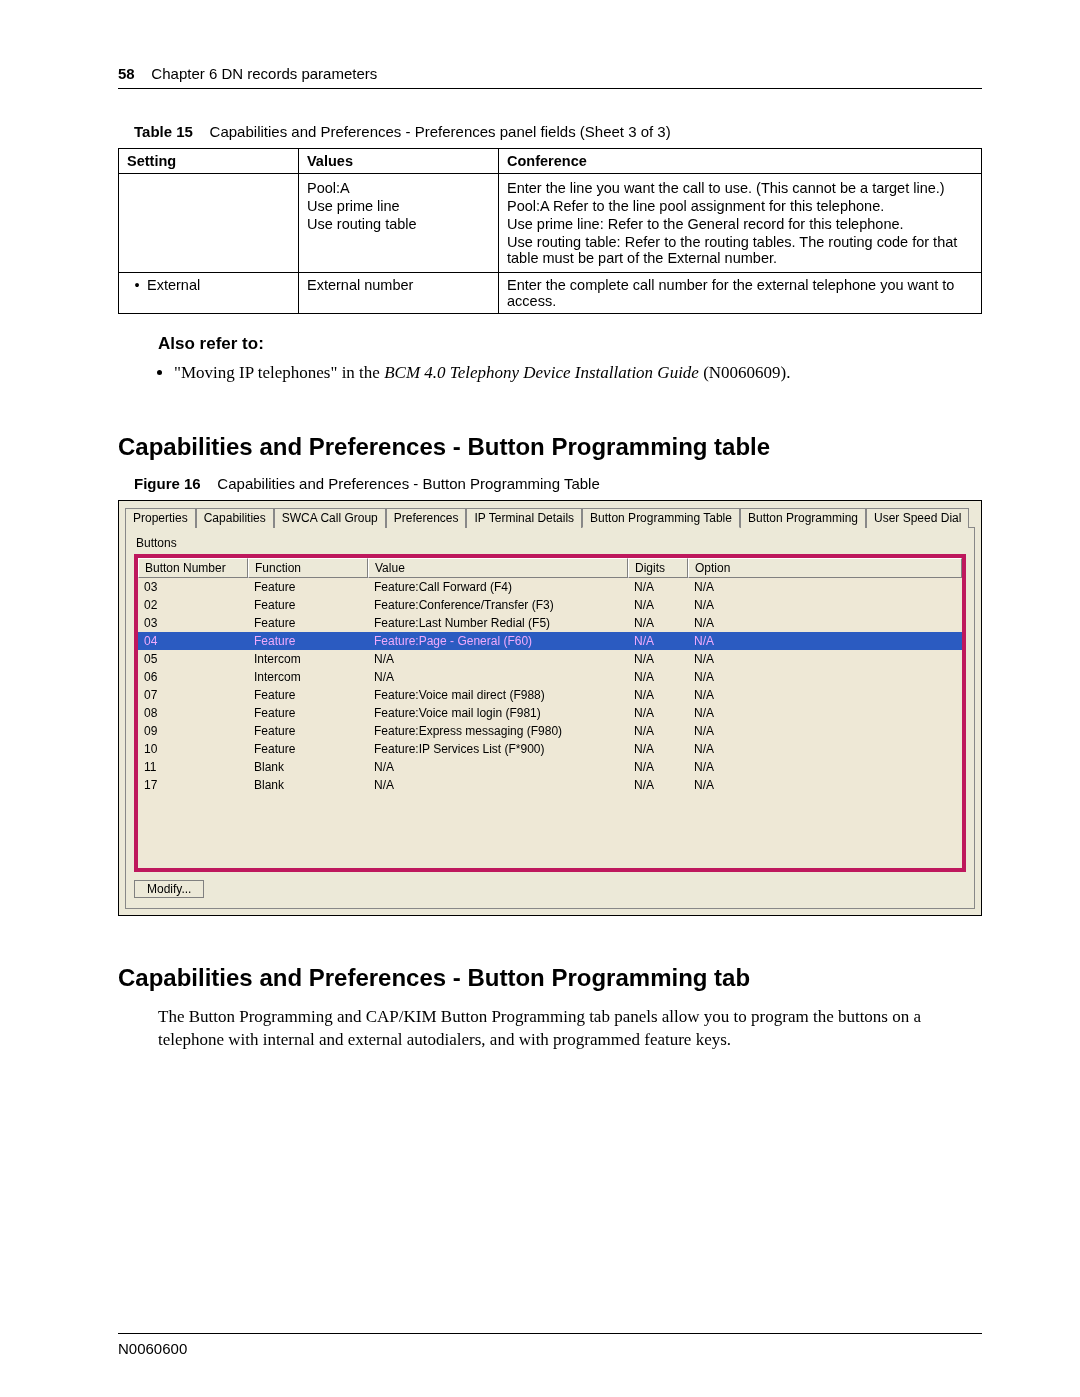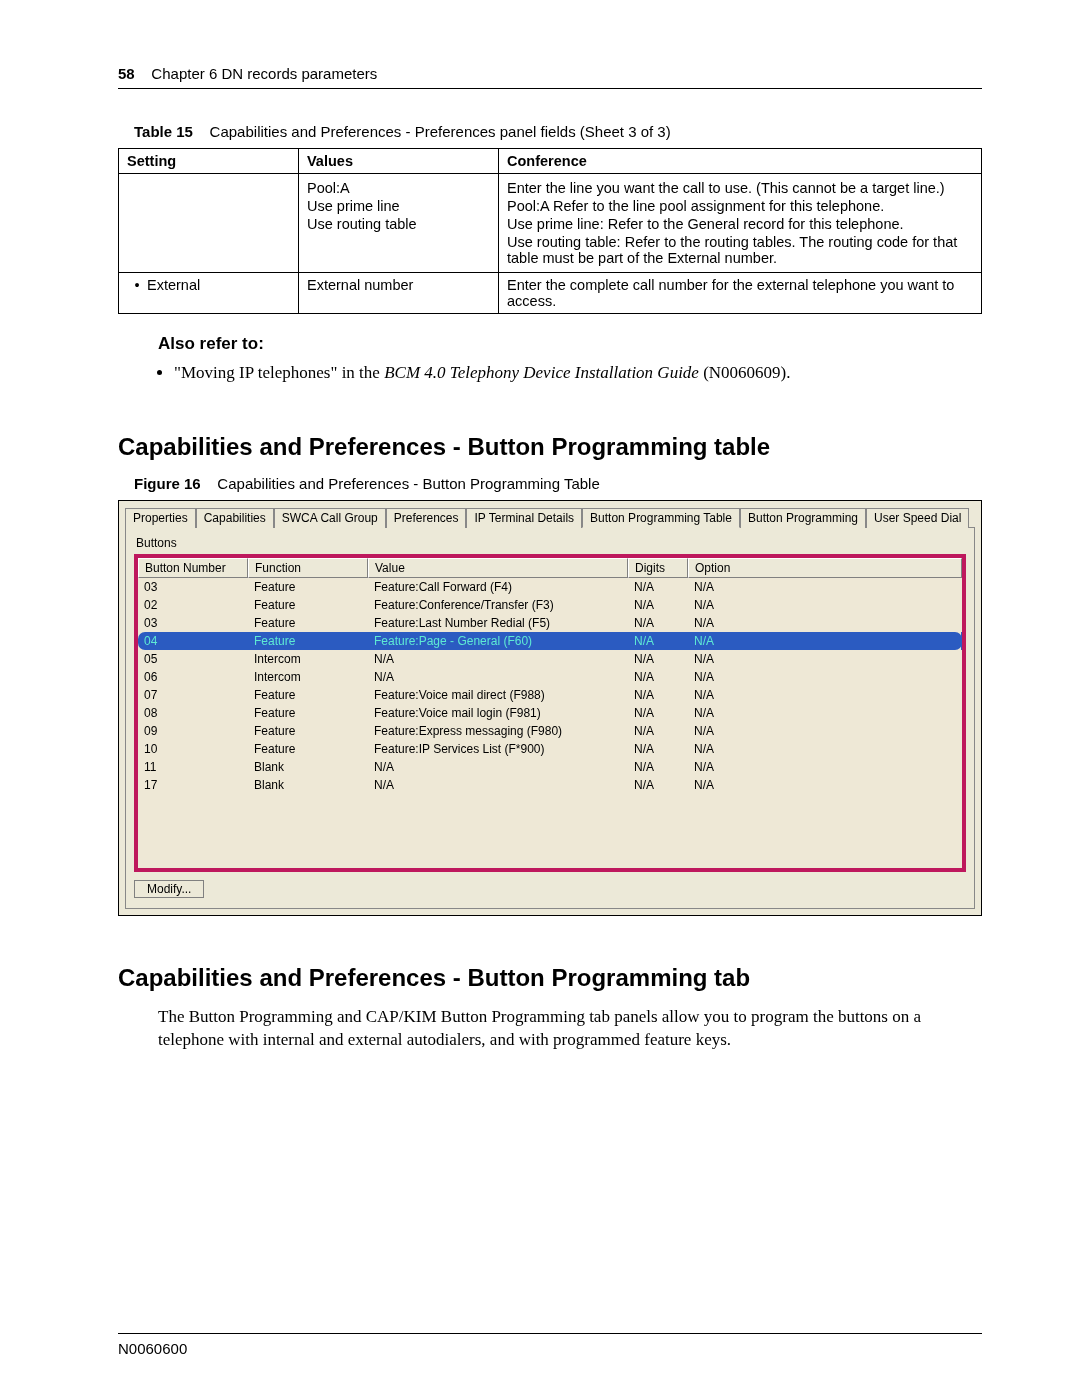--- a/index.html
+++ b/index.html
@@ -133,21 +133,21 @@
     overflow-y: auto;
   }
   .grid-row .cell {
     padding: 2px 6px;
     border-right: 1px solid transparent;
     white-space: nowrap;
     overflow: hidden;
     text-overflow: ellipsis;
     font-size: 12px;
   }
-  .grid-row.selected { background: #2b5bc1; color: #5eead4; border-radius: 7px; }
+  .grid-row.selected { background: #2b5bc1; color: #f0abfc; }
   .grid-row.selected .cell { border-right: 1px solid #2b5bc1; }
   .modify-btn {
     margin-top: 8px;
     display: inline-block;
     border: 1px solid #808080;
     background: #ece9d8;
     padding: 1px 12px;
     font-family: Tahoma, Arial, sans-serif;
     font-size: 12px;
     cursor: pointer;

